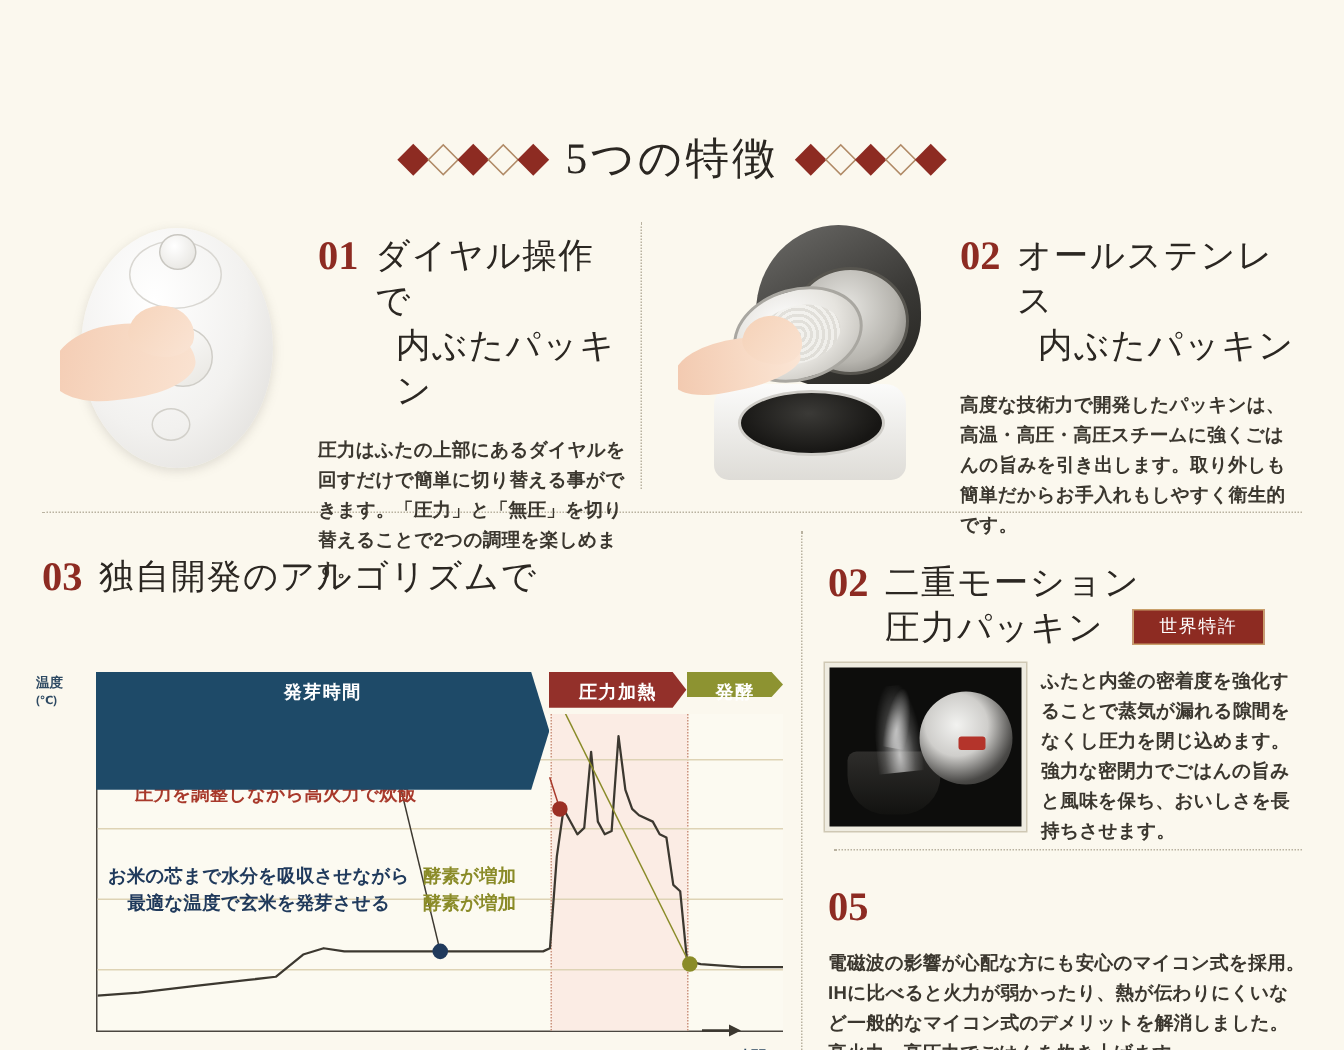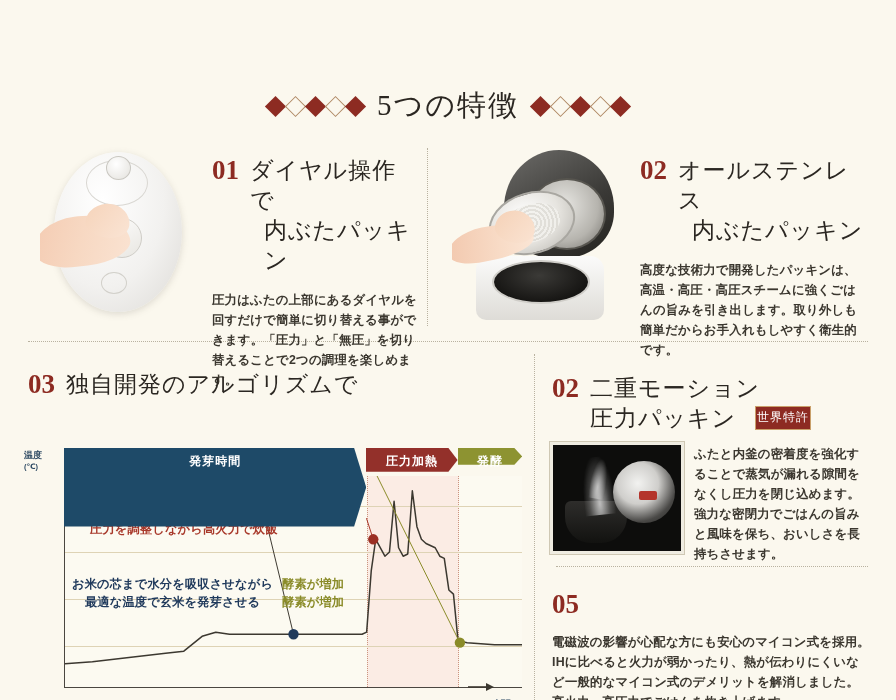--- a/index.html
+++ b/index.html
@@ -173,21 +173,21 @@
     background: radial-gradient(circle at 40% 36%, #f2f2f0 0%, #cfcecb 38%, #4a4947 70%, #1b1b19 100%);
   }
   .steam-inset::after {
     content:""; position:absolute; left:26px; top:30px; width:18px; height:9px;
     background:#b4342b; border-radius:2px;
   }
 
   
   .badge {
     display: inline-block; background: #8d2b22; color: #fff;
-    font-size: 12px; padding: 3px 1px 4px; letter-spacing: 1px;
+    font-size: 12px; padding: 3px 17px 4px; letter-spacing: 1px;
     border: 1px solid #c9a06a;
     font-family: "Liberation Serif", "DejaVu Serif", serif;
   }
 
   
   .chart-wrap { position: absolute; left: 24px; top: 404px; width: 498px; height: 270px; }
   .axis-label-y {
     position: absolute; left: 0; top: 2px; width: 36px;
     font-size: 9px; font-weight: bold; color: #2e4a63; line-height: 1.25; text-align: left;
   }

